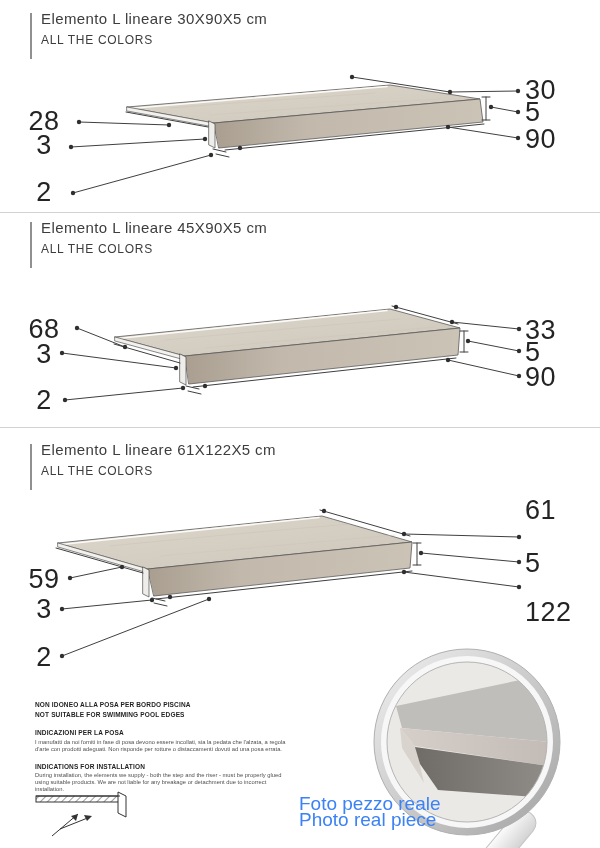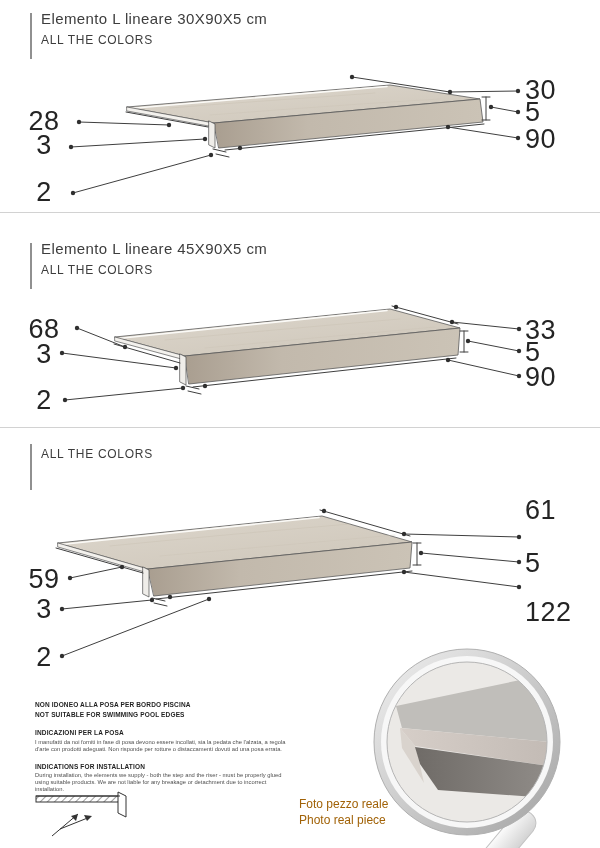--- a/index.html
+++ b/index.html
@@ -11,21 +11,21 @@
   .hdr .ttl{margin:0;padding-left:11px;font-size:15px;font-weight:400;color:#3d3d3d;letter-spacing:.4px;}
   .hdr .sub{padding-left:11px;margin-top:6px;font-size:12px;color:#3d3d3d;letter-spacing:.7px;}
   .dim{position:absolute;font-size:27px;color:#242424;line-height:24px;letter-spacing:.5px;}
   .dim.l{width:40px;text-align:center;left:24px;}
   .dim.r{left:525px;}
   .divider{position:absolute;left:0;width:600px;height:1px;background:#d2d2d2;}
   .fnote{position:absolute;left:35px;top:700px;width:280px;color:#1e1e1e;}
   .fnote .b{font-size:6.5px;font-weight:bold;letter-spacing:.15px;line-height:9.5px;}
   .fnote .gap{height:9px;}
   .fnote .body{font-size:5.8px;line-height:7px;color:#4f4f4f;width:260px;margin-top:1px;}
-  .caption{position:absolute;left:299px;top:796px;font-size:12px;color:#a16207;line-height:16px;}
+  .caption{position:absolute;left:299px;top:796px;font-size:19px;color:#3b82f6;line-height:16px;}
 </style>
 </head>
 <body>
 
 <div class="page">
 
   <svg class="gfx" width="600" height="848" viewBox="0 0 600 848">
     <defs>
       <linearGradient id="gTop" x1="0" y1="0" x2="1" y2="1">
         <stop offset="0" stop-color="#ddd7cd"></stop>
@@ -208,27 +208,28 @@
       </g>
       <circle cx="467" cy="742" r="80" fill="none" stroke="#b5b5b5" stroke-width="1"></circle>
     </g>
   </svg>
 
   <div class="hdr" style="top:10px">
     <div class="bar"></div>
     <div class="ttl">Elemento L lineare  30X90X5 cm</div>
     <div class="sub">ALL THE COLORS</div>
   </div>
-  <div class="hdr" style="top:240px">
+  <div class="hdr" style="top:219px">
     <div class="bar"></div>
     <div class="ttl">Elemento L lineare  45X90X5 cm</div>
     <div class="sub">ALL THE COLORS</div>
   </div>
   <div class="hdr" style="top:441px">
     <div class="bar"></div>
+    <div class="ttl">Elemento L lineare  61X122X5 cm</div>
     <div class="sub">ALL THE COLORS</div>
   </div>
 
   <div class="divider" style="top:212px"></div>
   <div class="divider" style="top:427px"></div>
 
   <span class="dim r" style="top:78px">30</span>
   <span class="dim r" style="top:100px">5</span>
   <span class="dim r" style="top:127px">90</span>
   <span class="dim l" style="top:109px">28</span>

